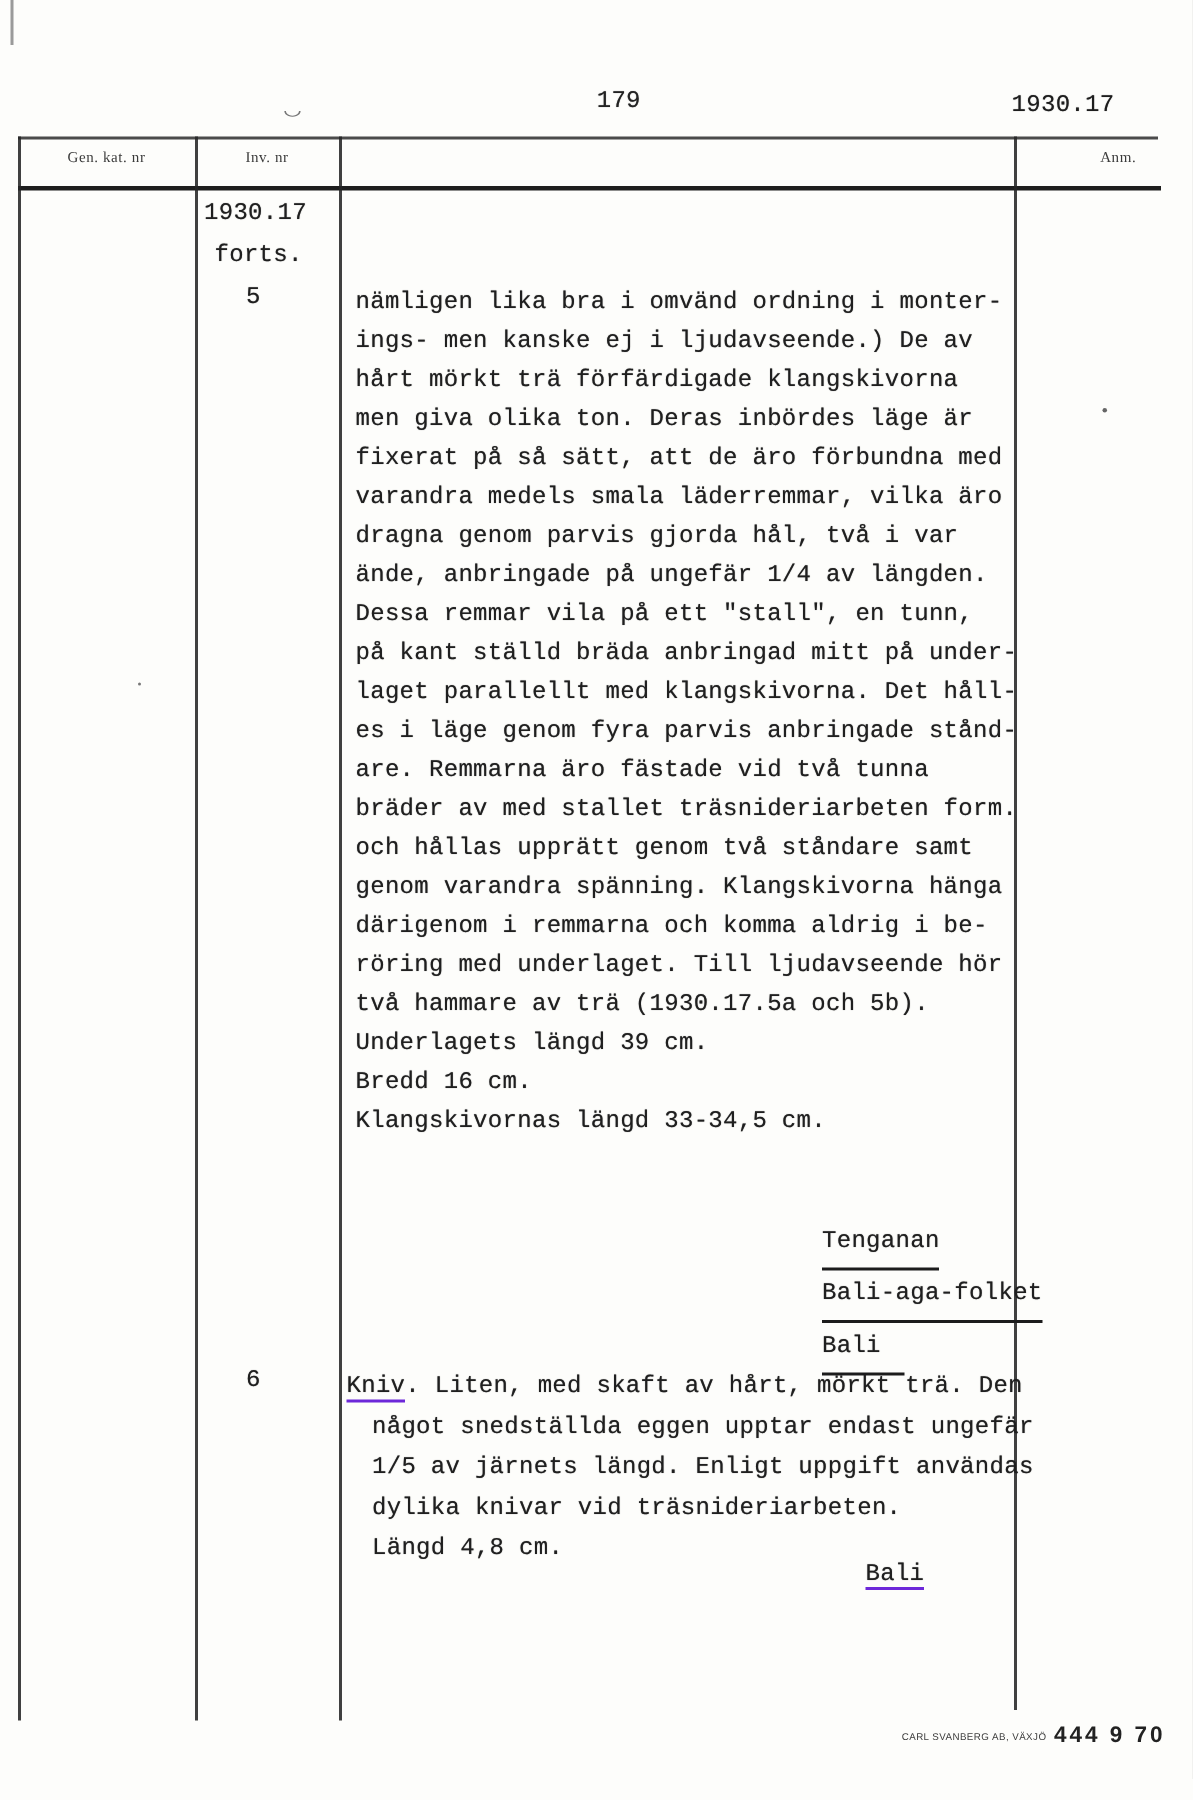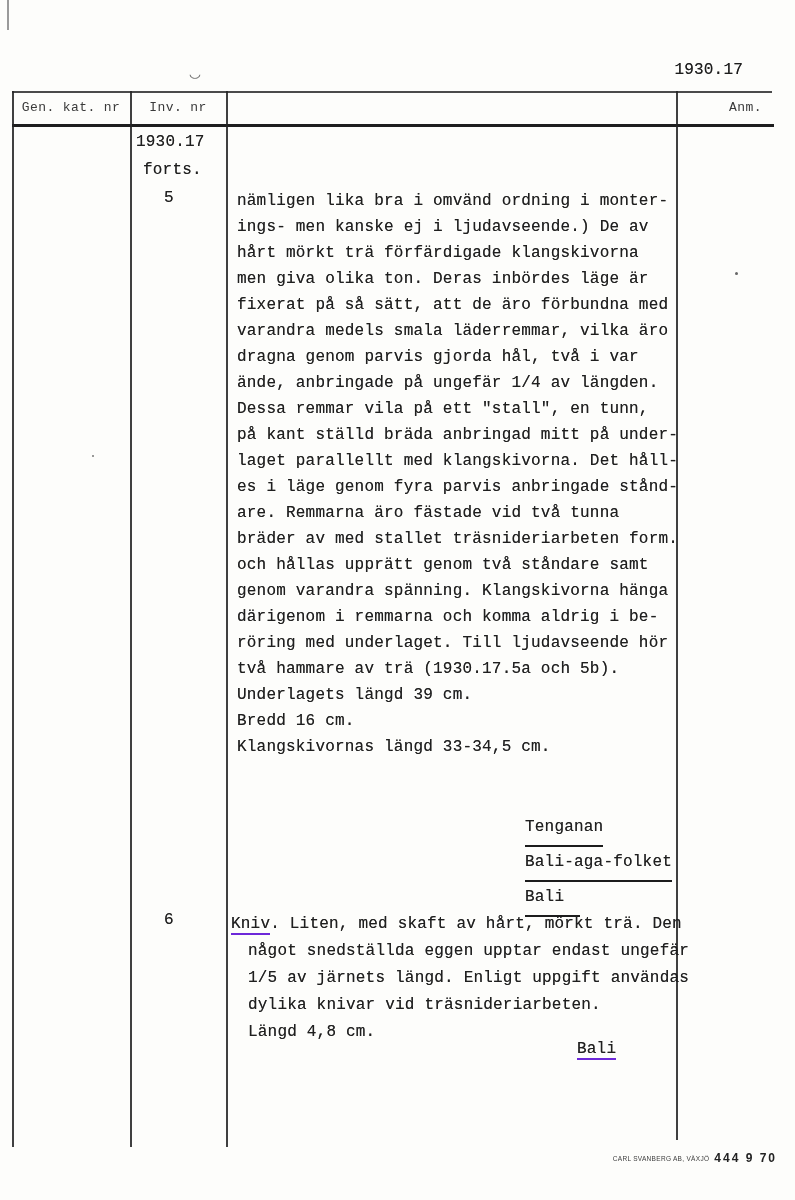--- a/index.html
+++ b/index.html
@@ -22,62 +22,63 @@
   
   .grid{position:absolute;left:12px;top:91px;width:783px;height:1056px;}
   .grid .top-rule{position:absolute;left:0;top:0;width:760px;height:2px;background:#2c2c2c;opacity:.85;}
   .grid .head-rule{position:absolute;left:0;top:33px;width:762px;height:3px;background:#1e1e1e;}
   .vline{position:absolute;top:0;width:2px;background:#262626;opacity:.88;}
   .v1{left:0;height:1056px;}
   .v2{left:118px;height:1056px;}
   .v3{left:214px;height:1056px;}
   .v4{left:664px;height:1049px;width:1.6px;}
   .col-label{
-    position:absolute;top:9px;font-family:Liberation Mono, monospace;
-    font-size:13px;color:#3a3a3a;letter-spacing:.4px;
+    position:absolute;top:9px;font-family:Liberation Serif, serif;
+    font-size:10px;color:#3a3a3a;letter-spacing:.4px;
   }
   .lbl-genkat{left:0;width:118px;text-align:center;}
   .lbl-inv{left:118px;width:96px;text-align:center;}
   .lbl-anm{left:664px;width:119px;text-align:center;padding-left:10px;}
   
   .tw{font-size:16px;letter-spacing:.2px;text-shadow:0 0 .6px rgba(10,10,10,.6);}
   .inv-no{position:absolute;left:136px;top:133px;}
   .inv-forts{position:absolute;left:143px;top:161px;}
   .item-no-5{position:absolute;left:164px;top:189px;}
   .item-no-6{position:absolute;left:164px;top:911px;}
   .entry5-text{position:absolute;left:237px;top:188px;width:452px;}
   .tline{height:26px;line-height:26px;white-space:nowrap;}
   .prov5{position:absolute;left:525px;top:812px;}
-  .prov-line{display:table;height:33px;line-height:31px;border-bottom:2px solid #1c1c1c;white-space:nowrap;margin-bottom:0;}
+  .prov-line{display:table;height:33px;line-height:31px;border-bottom:2px solid #1c1c1c;white-space:nowrap;margin-bottom:0;margin-left:23px;}
   .prov5 .prov-line:last-child{padding-right:16px;}
   .entry6-text{position:absolute;left:231px;top:911px;width:462px;}
   .entry6-text .tline{height:27px;line-height:27px;}
   .entry6-text .cont{margin-left:17px;}
   .u{border-bottom:2px solid #6d28d9;padding-bottom:0;}
   .prov6{position:absolute;left:577px;top:1040px;}
   
   .printer{position:absolute;top:1148px;right:18px;text-align:right;font-family:"Liberation Sans",sans-serif;color:#3c3c3c;}
   .printer .mark{font-size:6.5px;letter-spacing:.3px;vertical-align:1px;}
-  .printer .code{font-size:12px;font-weight:bold;color:#222;letter-spacing:2px;margin-left:5px;}
+  .printer .code{font-size:15px;font-weight:bold;color:#222;letter-spacing:2px;margin-left:5px;}
   
   .edge-mark{position:absolute;left:7px;top:0;width:2px;height:30px;background:#9a9a9a;}
   .squiggle{position:absolute;left:191px;top:66px;color:#777;font-size:13px;transform:scaleX(1.4);}
   .speck1{position:absolute;left:735px;top:272px;width:3px;height:3px;background:#666;border-radius:50%;}
   .speck2{position:absolute;left:92px;top:455px;width:2px;height:2px;background:#777;border-radius:50%;}
 </style>
 </head>
 <body>
 
 <div class="page">
 
   <span class="edge-mark"></span>
   <span class="squiggle">◡</span>
   <span class="speck1"></span>
   <span class="speck2"></span>
 
+  <div class="page-number tw">179</div>
   <div class="page-ref tw">1930.17</div>
 
   <div class="grid">
     <div class="top-rule"></div>
     <div class="head-rule"></div>
     <div class="vline v1"></div>
     <div class="vline v2"></div>
     <div class="vline v3"></div>
     <div class="vline v4"></div>
     <div class="col-label lbl-genkat">Gen. kat. nr</div>

